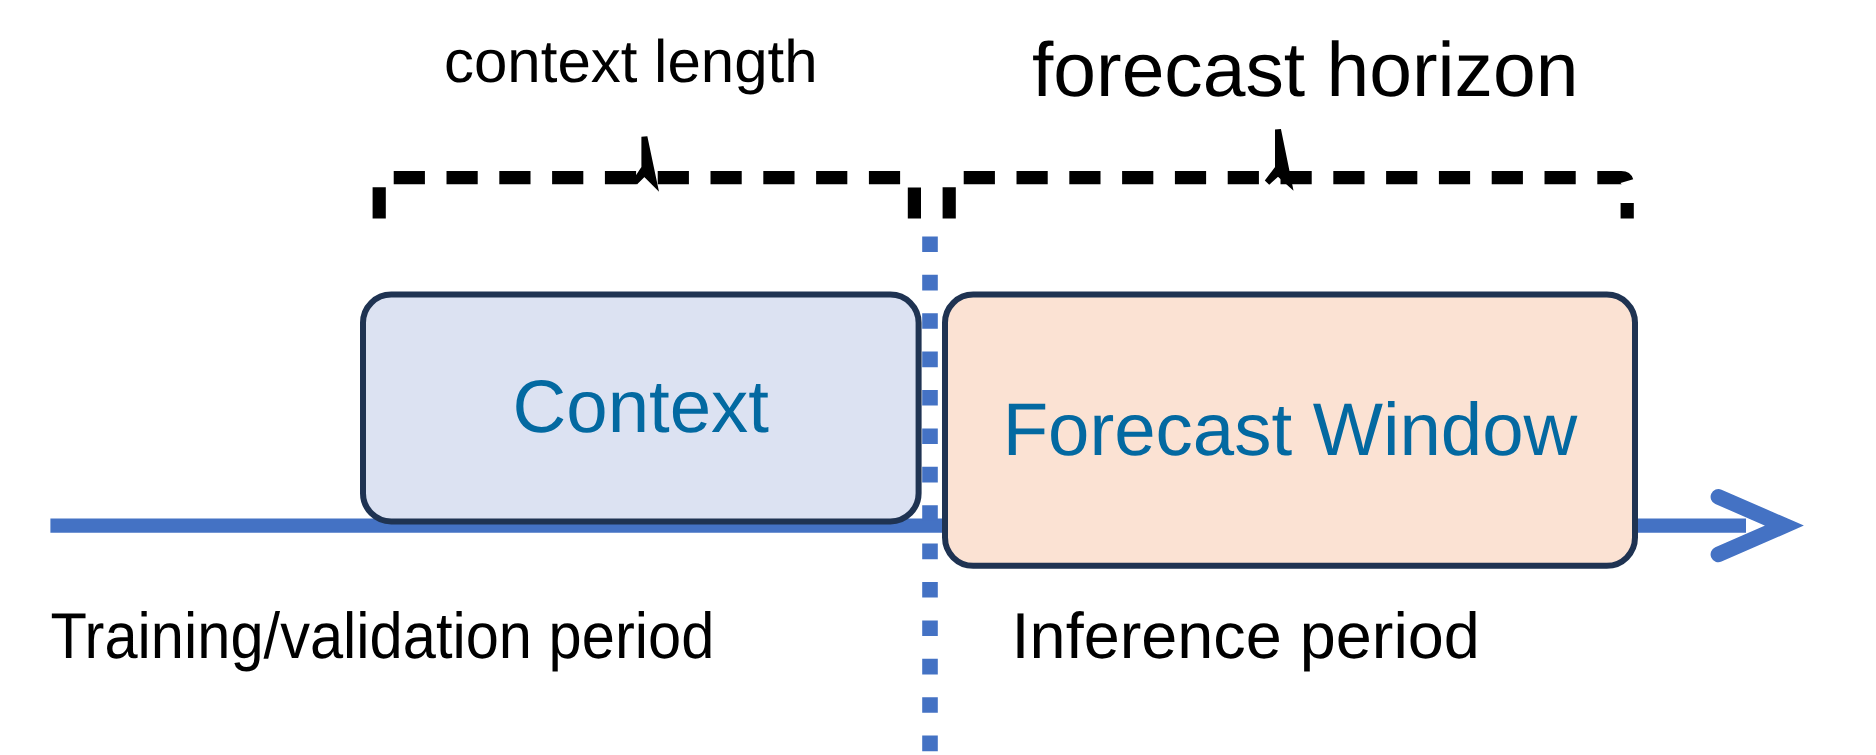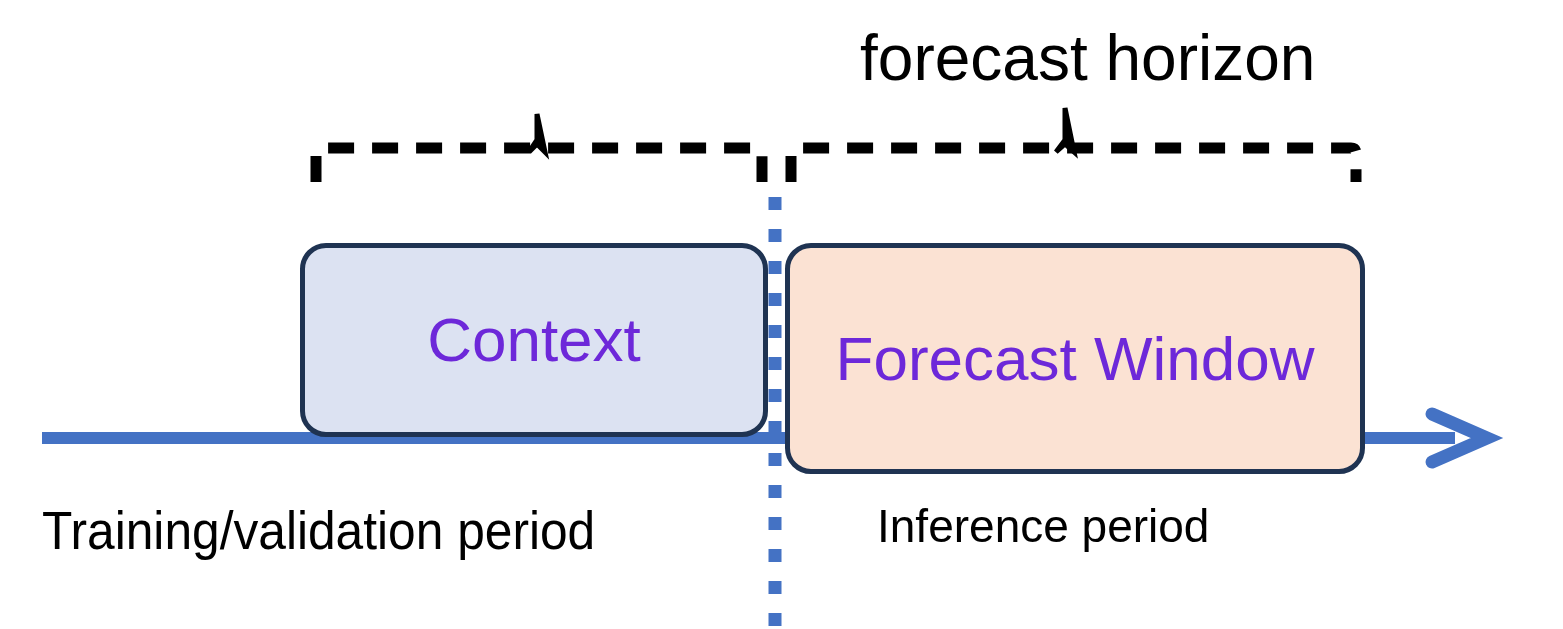--- a/index.html
+++ b/index.html
@@ -40,22 +40,21 @@
   #label-training-period {
     left: 42px;
     top: 503px;
     font-size: 54px;
     transform: scaleX(0.92);
     transform-origin: left top;
   }
   #label-inference-period {
     left: 843px;
     top: 503px;
-    font-size: 46px;
-    margin-left: 34px;
+    font-size: 54px;
   }
   #label-time {
     left: 1367px;
     top: 470px;
     font-size: 46px;
   }
 
   
   .period-box {
     position: absolute;
@@ -75,21 +74,21 @@
   }
   #box-forecast {
     left: 785px;
     top: 243px;
     width: 580px;
     height: 231px;
     background: #fbe2d3;
   }
   .box-label {
     font-size: 62px;
-    color: #6d28d9;
+    color: #0369a1;
     line-height: 1;
     white-space: nowrap;
   }
 
   
   #overlay {
     position: absolute;
     left: 0;
     top: 0;
     width: 1563px;
@@ -115,20 +114,21 @@
     </g>
 
     <g>
       <line x1="42" y1="438" x2="1455" y2="438" stroke="#4472c4" stroke-width="12" stroke-linecap="butt"></line>
       <path d="M 1432 414 L 1487 438 L 1432 462" fill="none" stroke="#4472c4" stroke-width="13" stroke-linecap="round" stroke-linejoin="miter"></path>
     </g>
 
     <line x1="775" y1="197" x2="775" y2="626" stroke="#4472c4" stroke-width="13" stroke-dasharray="13 19" stroke-linecap="butt"></line>
   </svg>
 
+  <div class="lbl" id="label-context-length">context length</div>
 
   <div class="lbl" id="label-forecast-horizon">forecast horizon</div>
 
   <div class="period-box" id="box-context">
     <span class="box-label">Context</span>
   </div>
 
   <div class="period-box" id="box-forecast">
     <span class="box-label">Forecast Window</span>
   </div>

